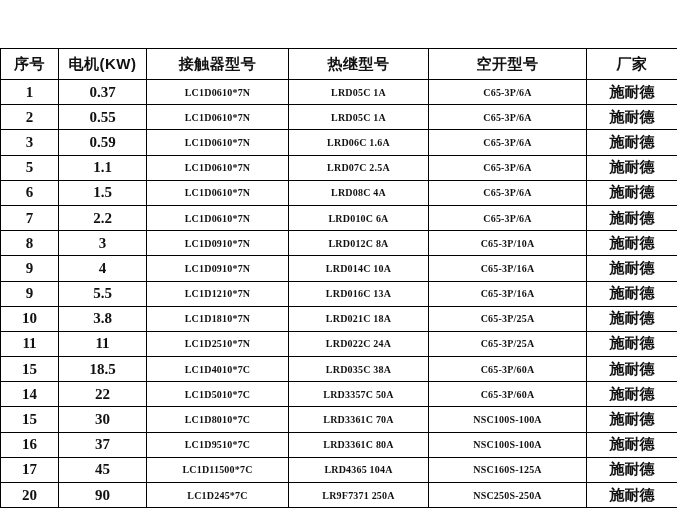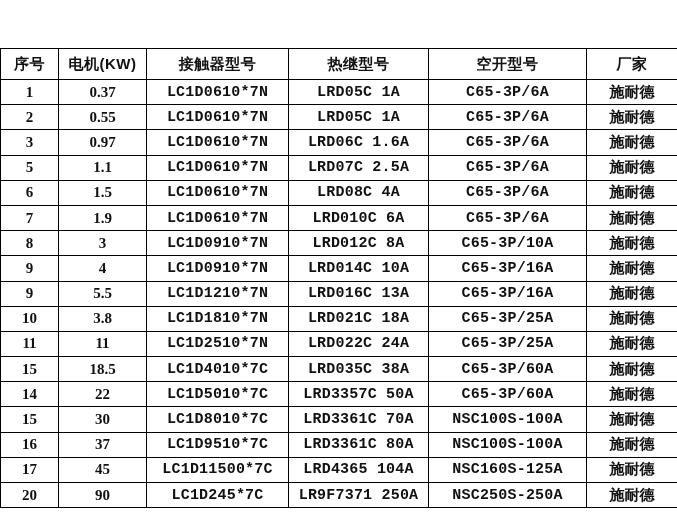--- a/index.html
+++ b/index.html
@@ -58,22 +58,22 @@
 
   td.cn-col, th.cn-col {
     font-family: "Liberation Sans", "DejaVu Sans", sans-serif;
     font-size: 15px;
   }
   td.idx, td.kw {
     font-family: "Liberation Serif", "DejaVu Serif", serif;
     font-size: 15px;
   }
   td.model {
-    font-family: Liberation Mono, monospace;
-    font-size: 15px;
+    font-family: Liberation Serif, serif;
+    font-size: 10px;
     letter-spacing: 0.2px;
   }
   .watermark {
     position: absolute;
     right: 6px;
     bottom: 4px;
     display: flex;
     align-items: center;
     gap: 5px;
     font-family: "Liberation Sans", "DejaVu Sans", sans-serif;
@@ -130,21 +130,21 @@
       <tr>
         <td class="idx">2</td>
         <td class="kw">0.55</td>
         <td class="model">LC1D0610*7N</td>
         <td class="model">LRD05C  1A</td>
         <td class="model">C65-3P/6A</td>
         <td class="cn-col">施耐德</td>
       </tr>
       <tr>
         <td class="idx">3</td>
-        <td class="kw">0.97</td>
+        <td class="kw">0.59</td>
         <td class="model">LC1D0610*7N</td>
         <td class="model">LRD06C  1.6A</td>
         <td class="model">C65-3P/6A</td>
         <td class="cn-col">施耐德</td>
       </tr>
       <tr>
         <td class="idx">5</td>
         <td class="kw">1.1</td>
         <td class="model">LC1D0610*7N</td>
         <td class="model">LRD07C  2.5A</td>
@@ -154,21 +154,21 @@
       <tr>
         <td class="idx">6</td>
         <td class="kw">1.5</td>
         <td class="model">LC1D0610*7N</td>
         <td class="model">LRD08C  4A</td>
         <td class="model">C65-3P/6A</td>
         <td class="cn-col">施耐德</td>
       </tr>
       <tr>
         <td class="idx">7</td>
-        <td class="kw">1.9</td>
+        <td class="kw">2.2</td>
         <td class="model">LC1D0610*7N</td>
         <td class="model">LRD010C  6A</td>
         <td class="model">C65-3P/6A</td>
         <td class="cn-col">施耐德</td>
       </tr>
       <tr>
         <td class="idx">8</td>
         <td class="kw">3</td>
         <td class="model">LC1D0910*7N</td>
         <td class="model">LRD012C  8A</td>

